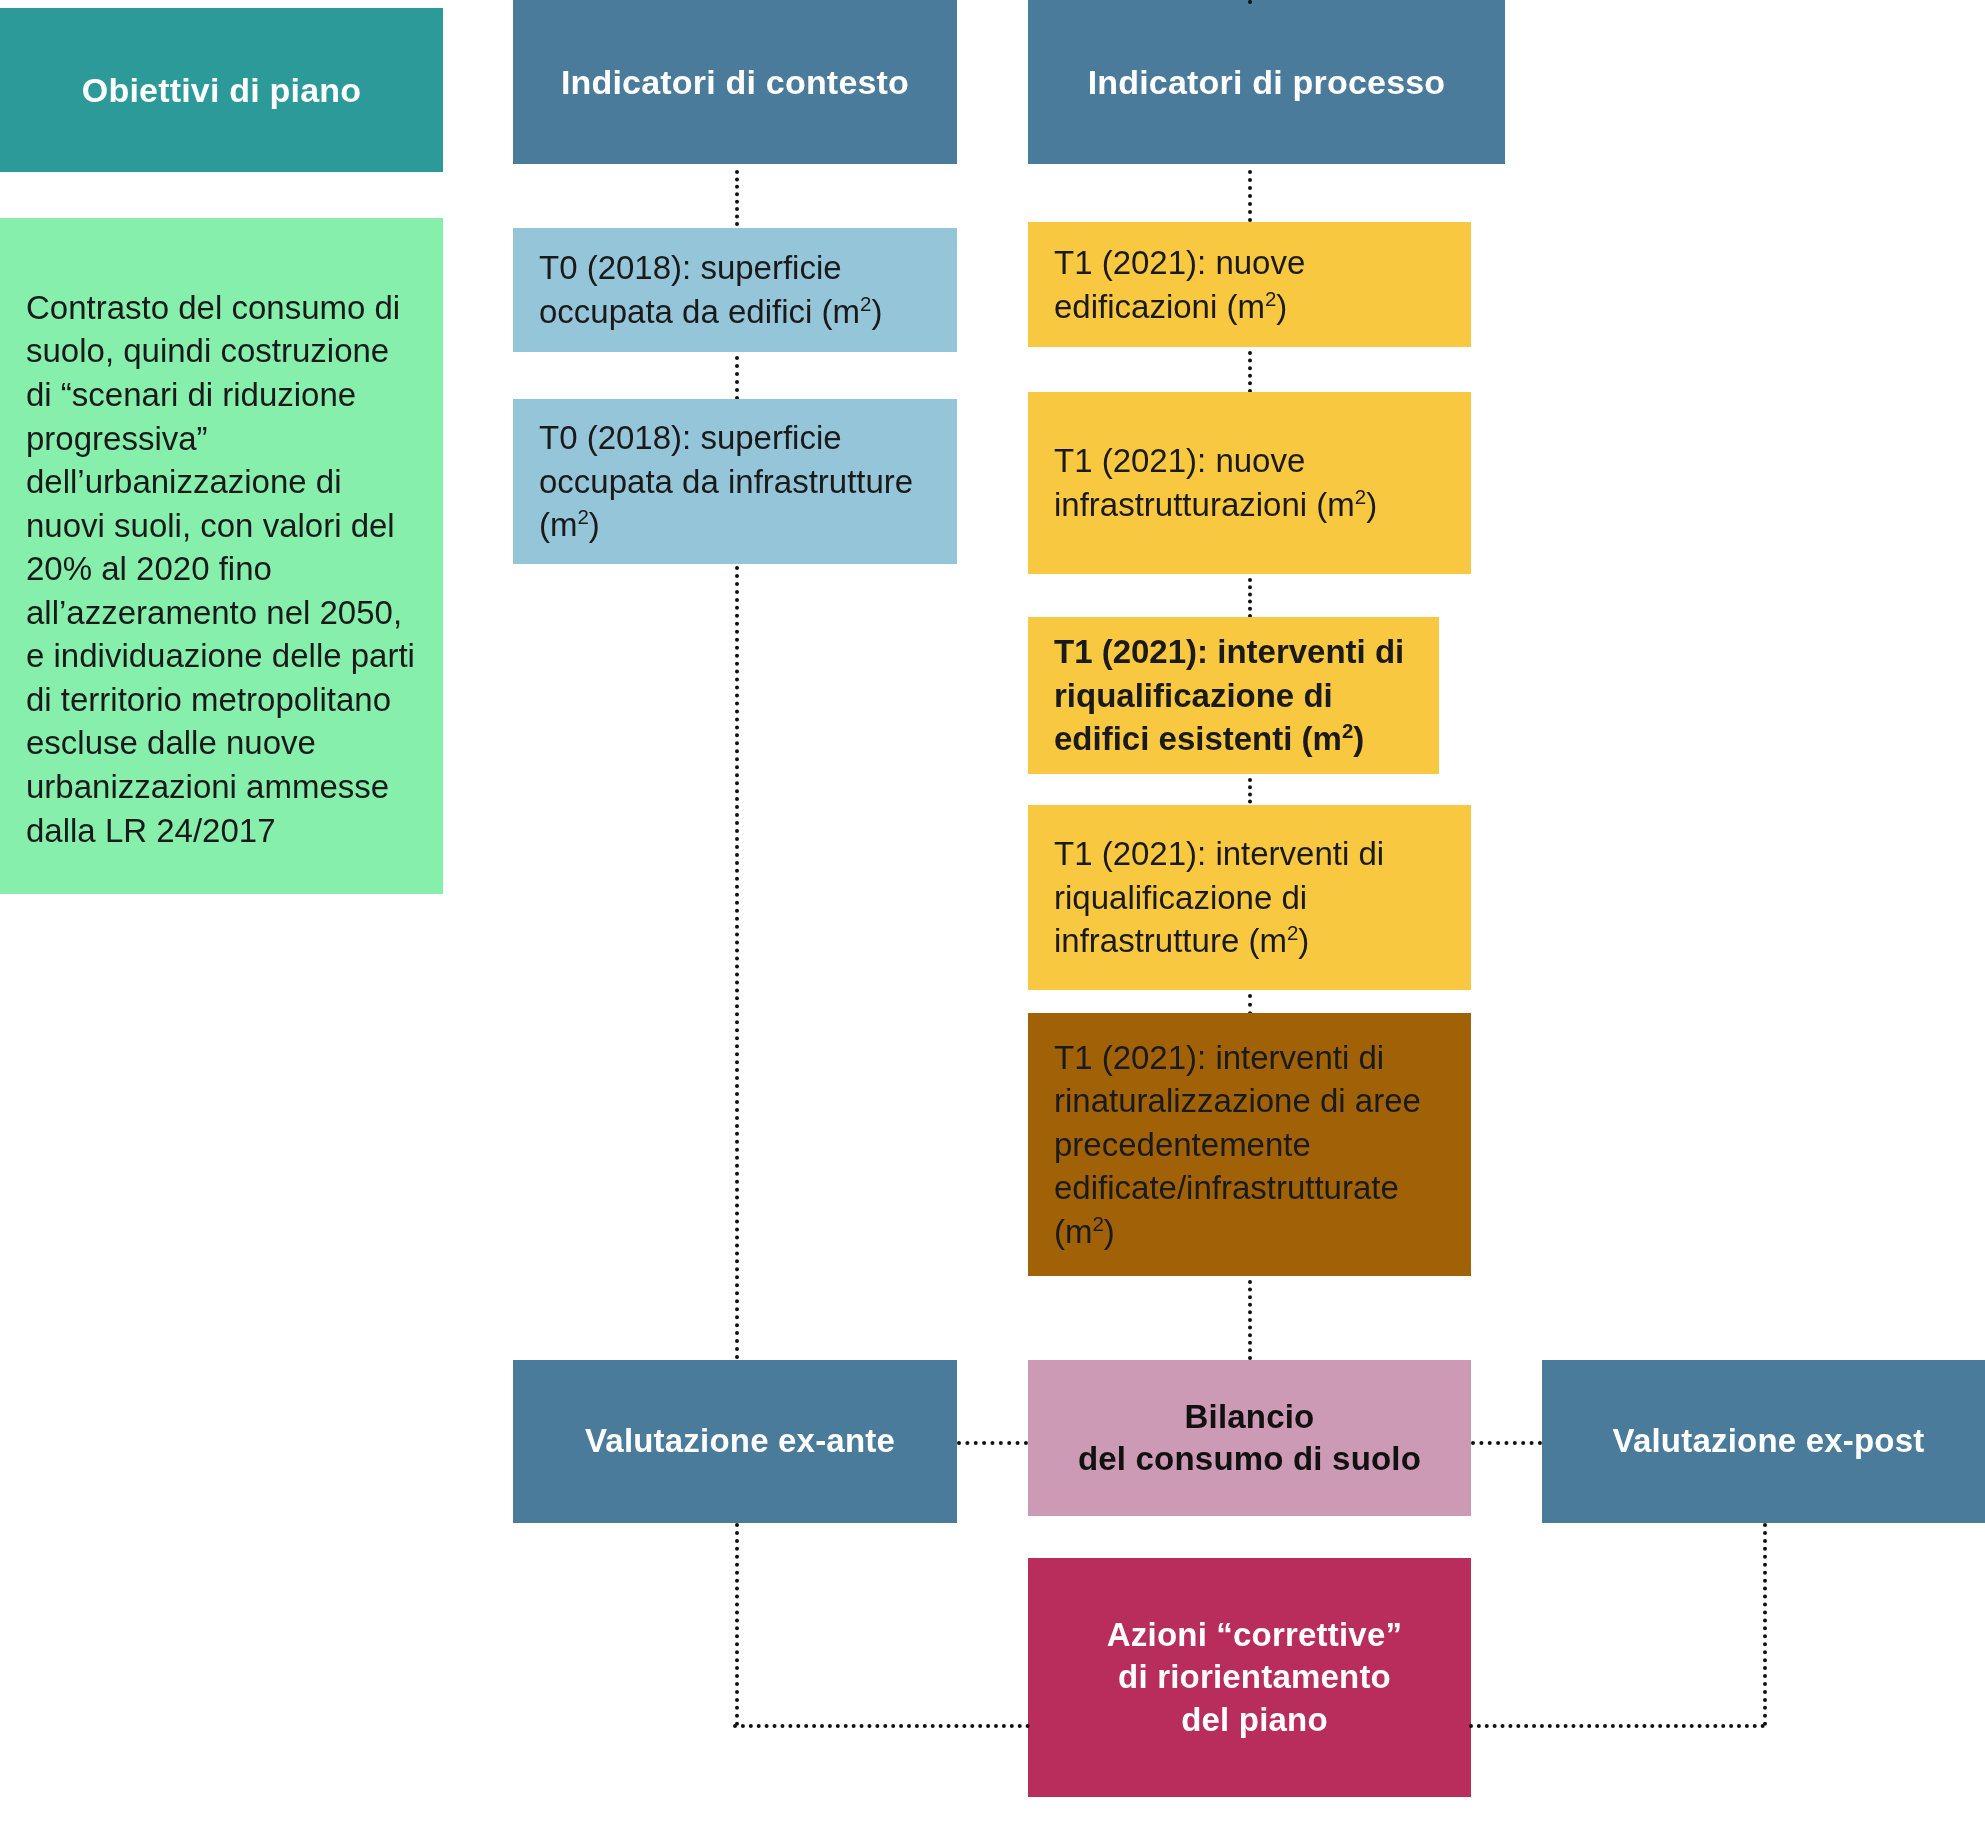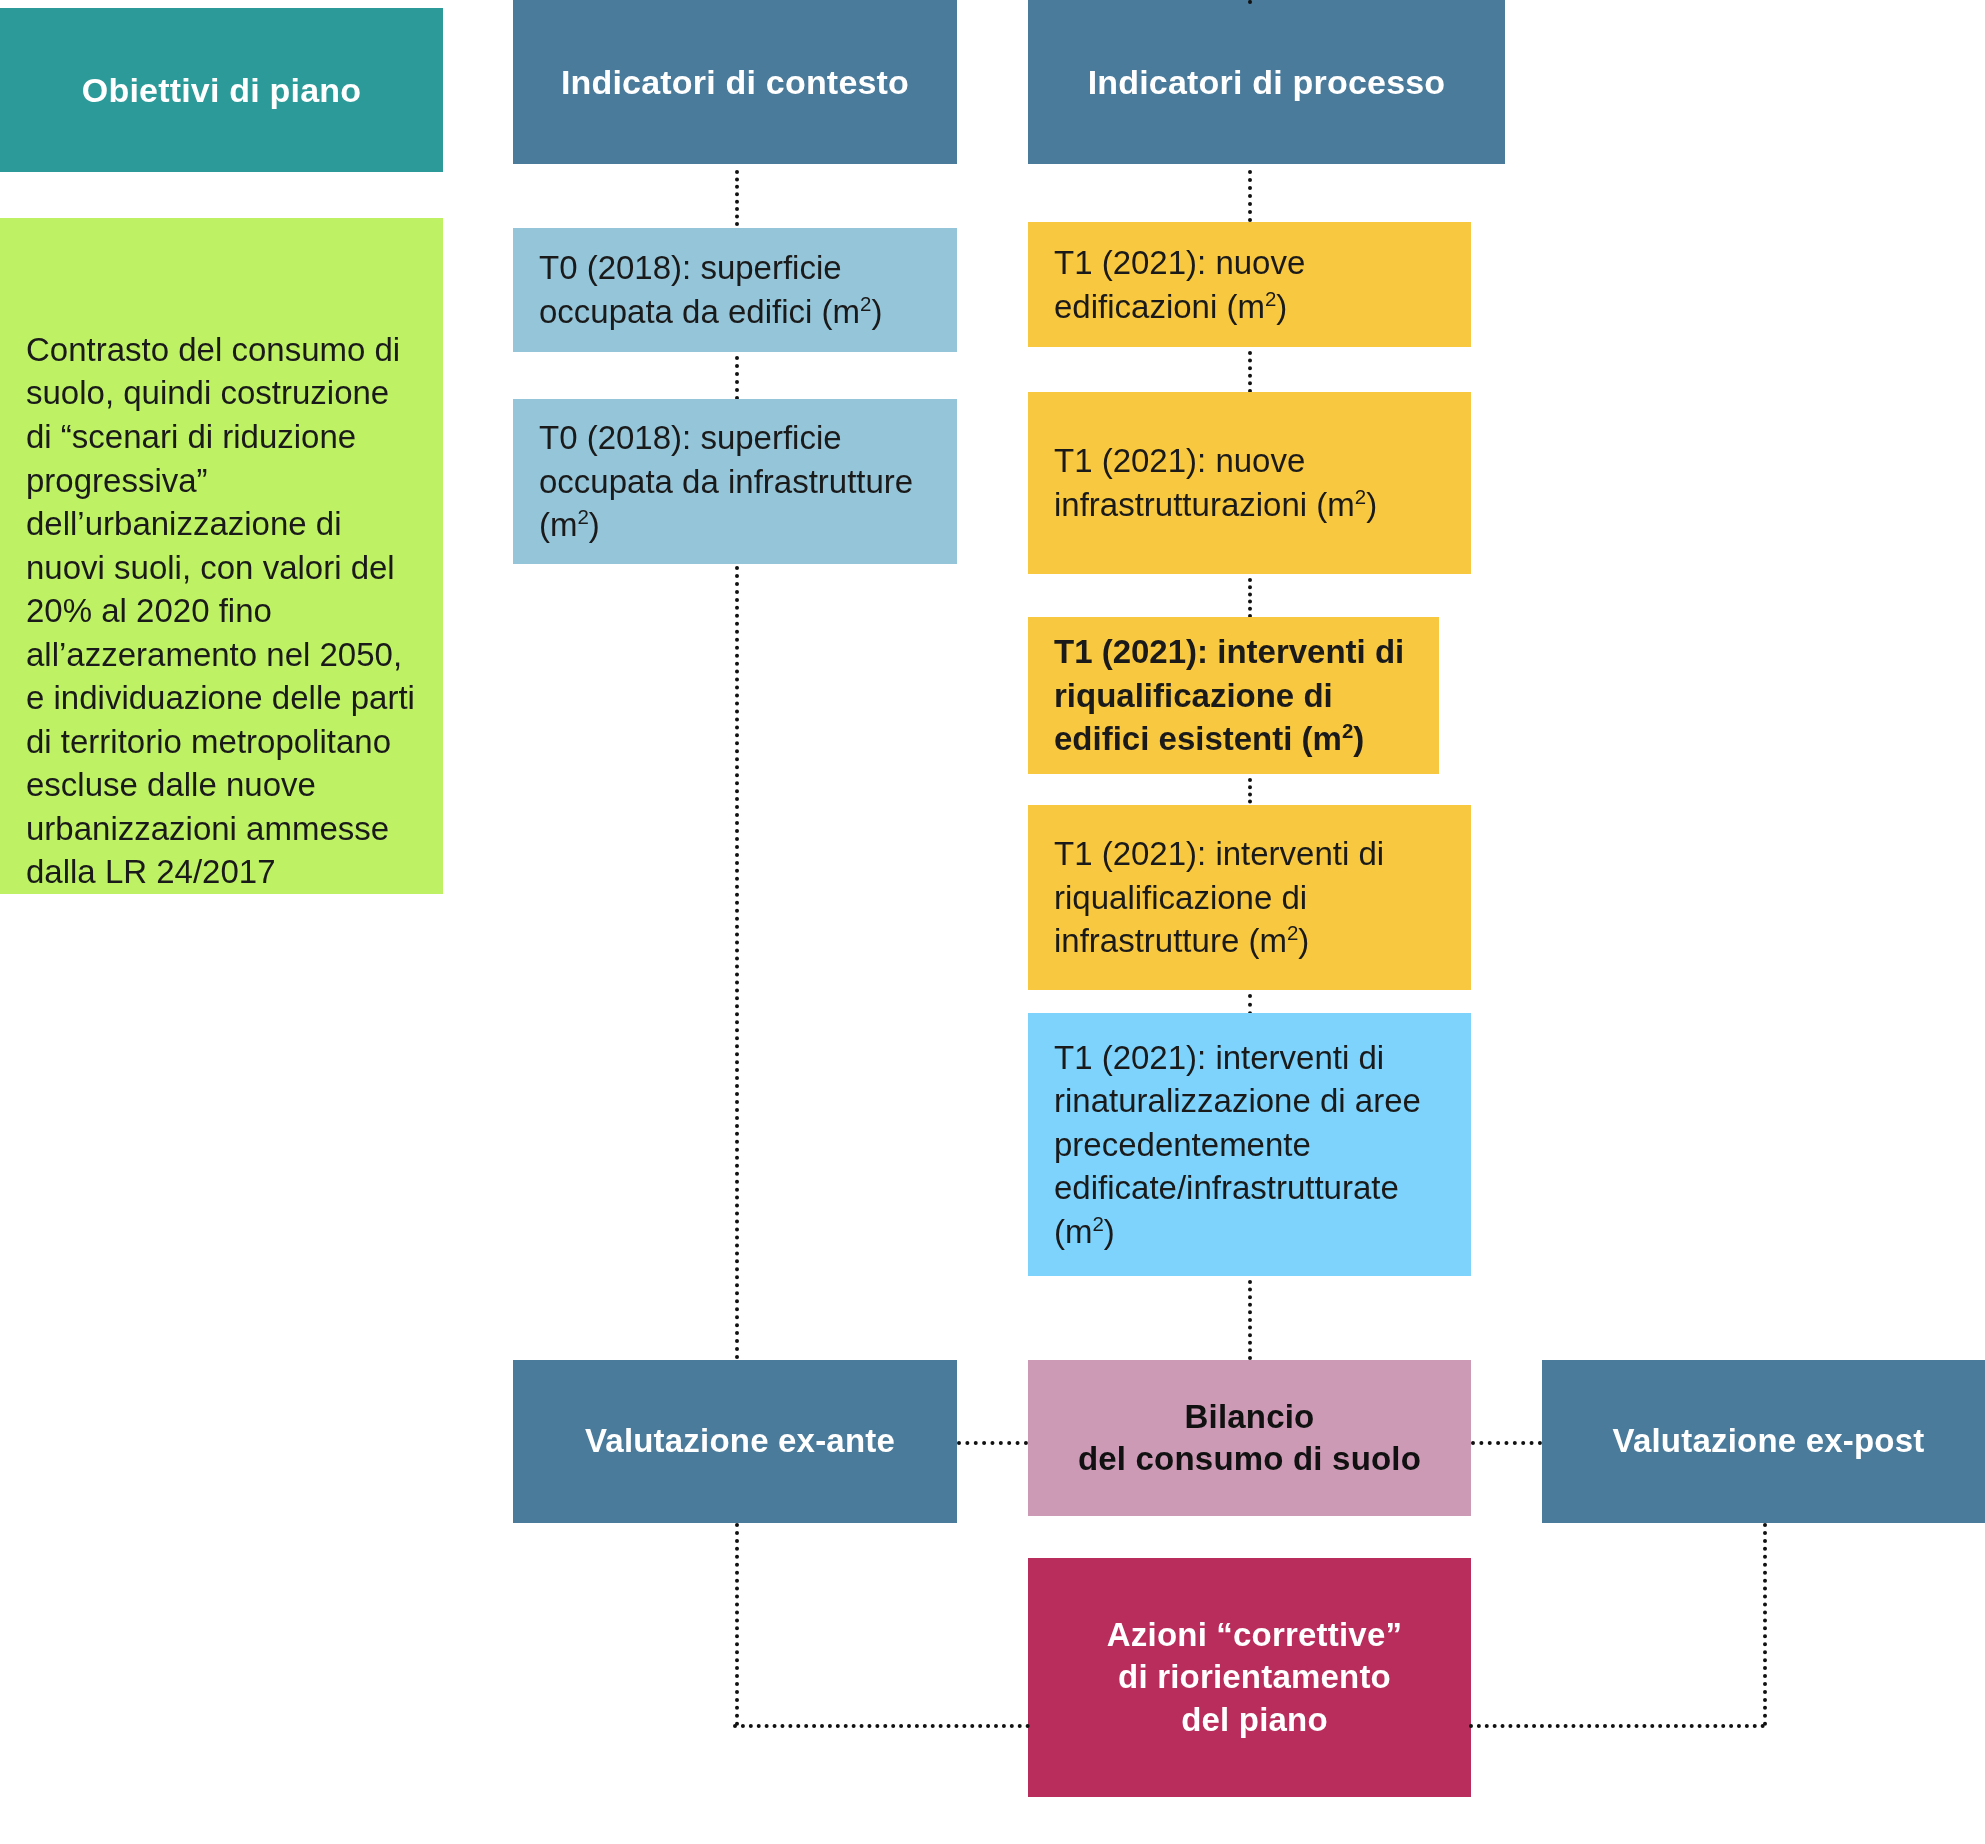--- a/index.html
+++ b/index.html
@@ -84,21 +84,21 @@
   <div class="box hdr" style="left:513px; top:0px; width:444px; height:164px; background:#4a7b9b;">
     <span class="txt">Indicatori di contesto</span>
   </div>
 
   <div class="box hdr" style="left:1028px; top:0px; width:477px; height:164px; background:#4a7b9b;">
     <span class="txt">Indicatori di processo</span>
   </div>
 
   <div class="v-dot" style="left:1248px; top:-8px; height:12px;"></div>
 
-  <div class="box body-box" style="left:0px; top:218px; width:443px; height:676px; background:#bef264; align-items:flex-end;">
+  <div class="box body-box" style="left:0px; top:218px; width:443px; height:676px; background:#86efac; align-items:center;">
     <span class="txt" style="padding-top:26px;">Contrasto del consumo di suolo, quindi costruzione di “scenari di riduzione progressiva” dell’urbanizzazione di nuovi suoli, con valori del 20% al 2020 fino all’azzeramento nel 2050, e individuazione delle parti di territorio metropolitano escluse dalle nuove urbanizzazioni ammesse dalla LR 24/2017</span>
   </div>
 
   <div class="v-dot" style="left:735px; top:170px; height:56px;"></div>
 
   <div class="box body-box" style="left:513px; top:228px; width:444px; height:124px; background:#94c5d9;">
     <span class="txt"><span>T0 (2018): superficie occupata da edifici (m</span><sup>2</sup><span>)</span></span>
   </div>
 
   <div class="v-dot" style="left:735px; top:356px; height:44px;"></div>
@@ -128,21 +128,21 @@
   </div>
 
   <div class="v-dot" style="left:1248px; top:778px; height:40px;"></div>
 
   <div class="box body-box" style="left:1028px; top:805px; width:443px; height:185px; background:#f8c840;">
     <span class="txt"><span>T1 (2021): interventi di riqualificazione di infrastrutture (m</span><sup>2</sup><span>)</span></span>
   </div>
 
   <div class="v-dot" style="left:1248px; top:994px; height:30px;"></div>
 
-  <div class="box body-box" style="left:1028px; top:1013px; width:443px; height:263px; background:#7dd3fc;align-items:center;">
+  <div class="box body-box" style="left:1028px; top:1013px; width:443px; height:263px; background:#a16207;align-items:center;">
     <span class="txt"><span>T1 (2021): interventi di rinaturalizzazione di aree precedentemente edificate/infrastrutturate (m</span><sup>2</sup><span>)</span></span>
   </div>
 
   <div class="v-dot" style="left:1248px; top:1280px; height:80px;"></div>
 
   <div class="box btm light hdr" style="left:513px; top:1360px; width:444px; height:163px; background:#4a7b9b;">
     <span class="txt">Valutazione ex-ante</span>
   </div>
 
   <div class="box btm dark hdr" style="left:1028px; top:1360px; width:443px; height:156px; background:#cc9ab5;">

